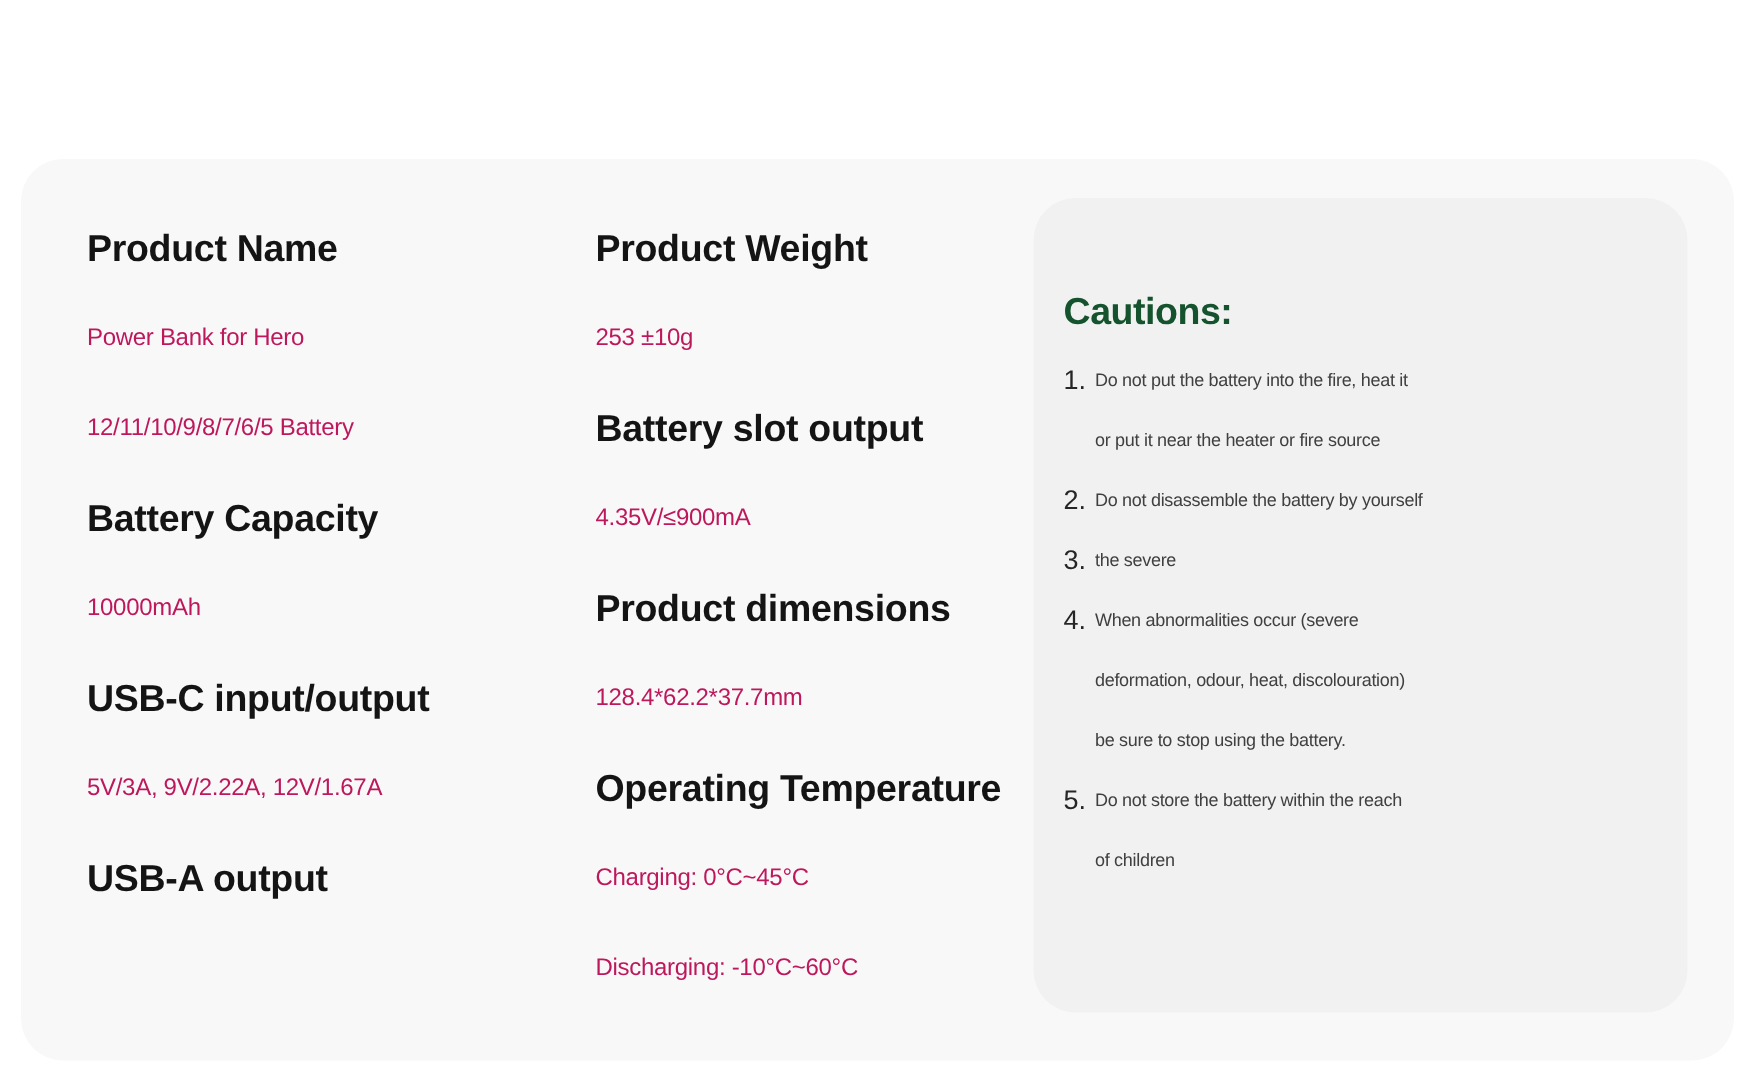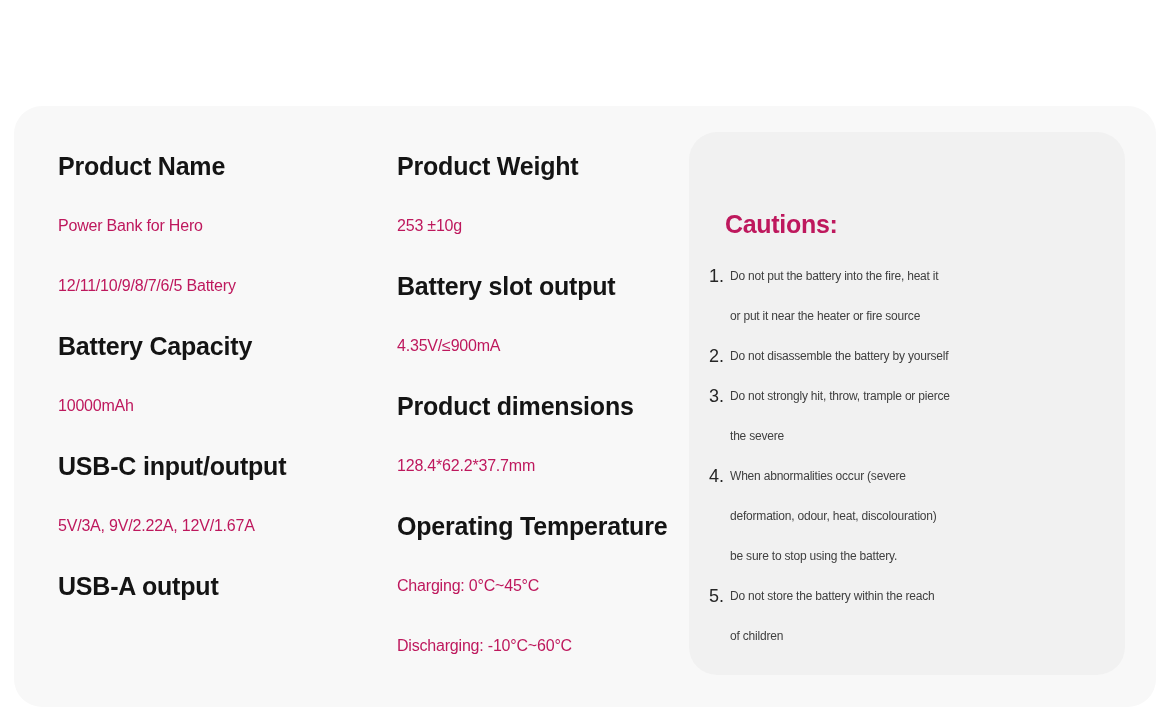--- a/index.html
+++ b/index.html
@@ -65,22 +65,22 @@
     height: 543px;
     background: #f1f1f1;
     border-radius: 28px;
     box-sizing: border-box;
     padding: 60px 22px 0 20px;
   }
   .cautions-title {
     font-size: 25px;
     line-height: 32px;
     font-weight: 700;
-    color: #be185d;
-    margin: 16px;
+    color: #14532d;
+    margin: 0;
     letter-spacing: -0.3px;
   }
   .cautions-list {
     margin-top: 9px;
   }
   .caution-item {
     display: flex;
     align-items: flex-start;
   }
   .caution-num {
@@ -141,21 +141,20 @@
           </div>
           <div class="caution-item">
             <div class="caution-num">2.</div>
             <div class="caution-lines">
               <div class="caution-line">Do not disassemble the battery by yourself</div>
             </div>
           </div>
           <div class="caution-item">
             <div class="caution-num">3.</div>
             <div class="caution-lines">
-              <div class="caution-line">Do not strongly hit, throw, trample or pierce</div>
               <div class="caution-line">the severe</div>
             </div>
           </div>
           <div class="caution-item">
             <div class="caution-num">4.</div>
             <div class="caution-lines">
               <div class="caution-line">When abnormalities occur (severe</div>
               <div class="caution-line">deformation, odour, heat, discolouration)</div>
               <div class="caution-line">be sure to stop using the battery.</div>
             </div>

